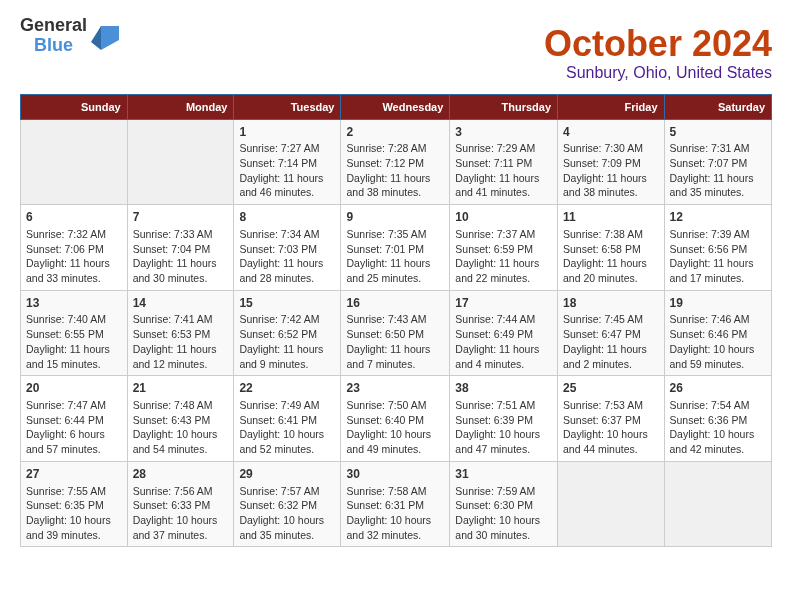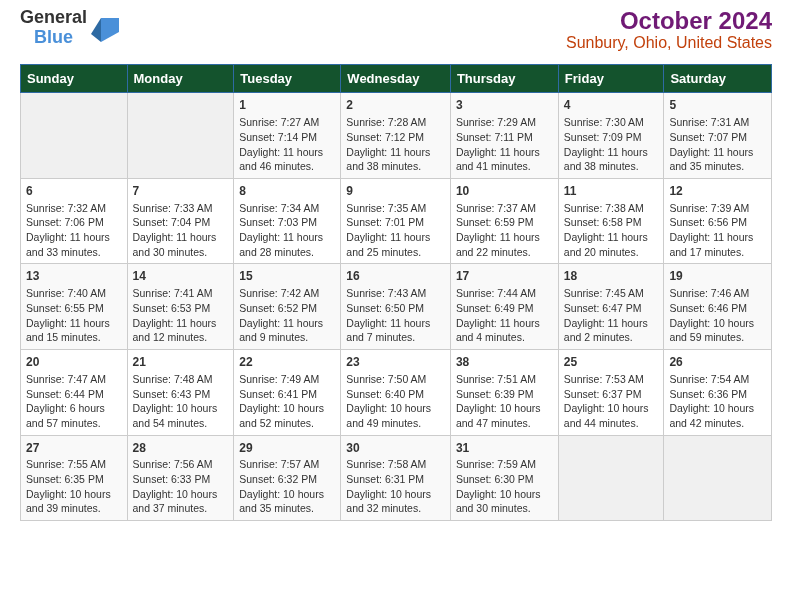--- a/index.html
+++ b/index.html
@@ -5,21 +5,21 @@
     * { box-sizing: border-box; margin: 0; padding: 0; }
     body {
       font-family: Arial, sans-serif;
       background: #fff;
       width: 792px;
       min-height: 612px;
       overflow: hidden;
     }
     .page {
       width: 792px;
-      padding: 8px 20px 16px 20px;
+      padding: 16px 20px 16px 20px;
     }
     .header {
       display: flex;
       justify-content: space-between;
       align-items: flex-start;
       margin-bottom: 12px;
     }
     .logo {
       display: flex;
       align-items: center;
@@ -42,40 +42,41 @@
     }
     .logo-icon {
       width: 28px;
       height: 28px;
       margin-left: 4px;
     }
     .title-block {
       text-align: right;
     }
     .month-title {
-      font-size: 24px;
-      font-weight: bold;
-      color: #701a75;
+      font-size: 36px;
+      font-weight: bold;
+      color: #c2410c;
       line-height: 1.1;
+      margin-top: 8px;
     }
     .location {
       font-size: 16px;
-      color: #c2410c;
+      color: #4c1d95;
     }
     table {
       width: 100%;
       border-collapse: collapse;
       font-size: 11px;
     }
     thead tr th {
-      background-color: #14532d;
+      background-color: #7f1d1d;
       color: #fff;
-      text-align: left;
+      text-align: right;
       padding: 6px 6px;
-      font-size: 13px;
+      font-size: 11px;
       font-weight: bold;
       border: 1px solid #2e6aa3;
     }
     tbody tr td {
       border: 1px solid #ccc;
       vertical-align: top;
       padding: 4px 5px;
       width: 113px;
       min-height: 70px;
       height: 80px;

